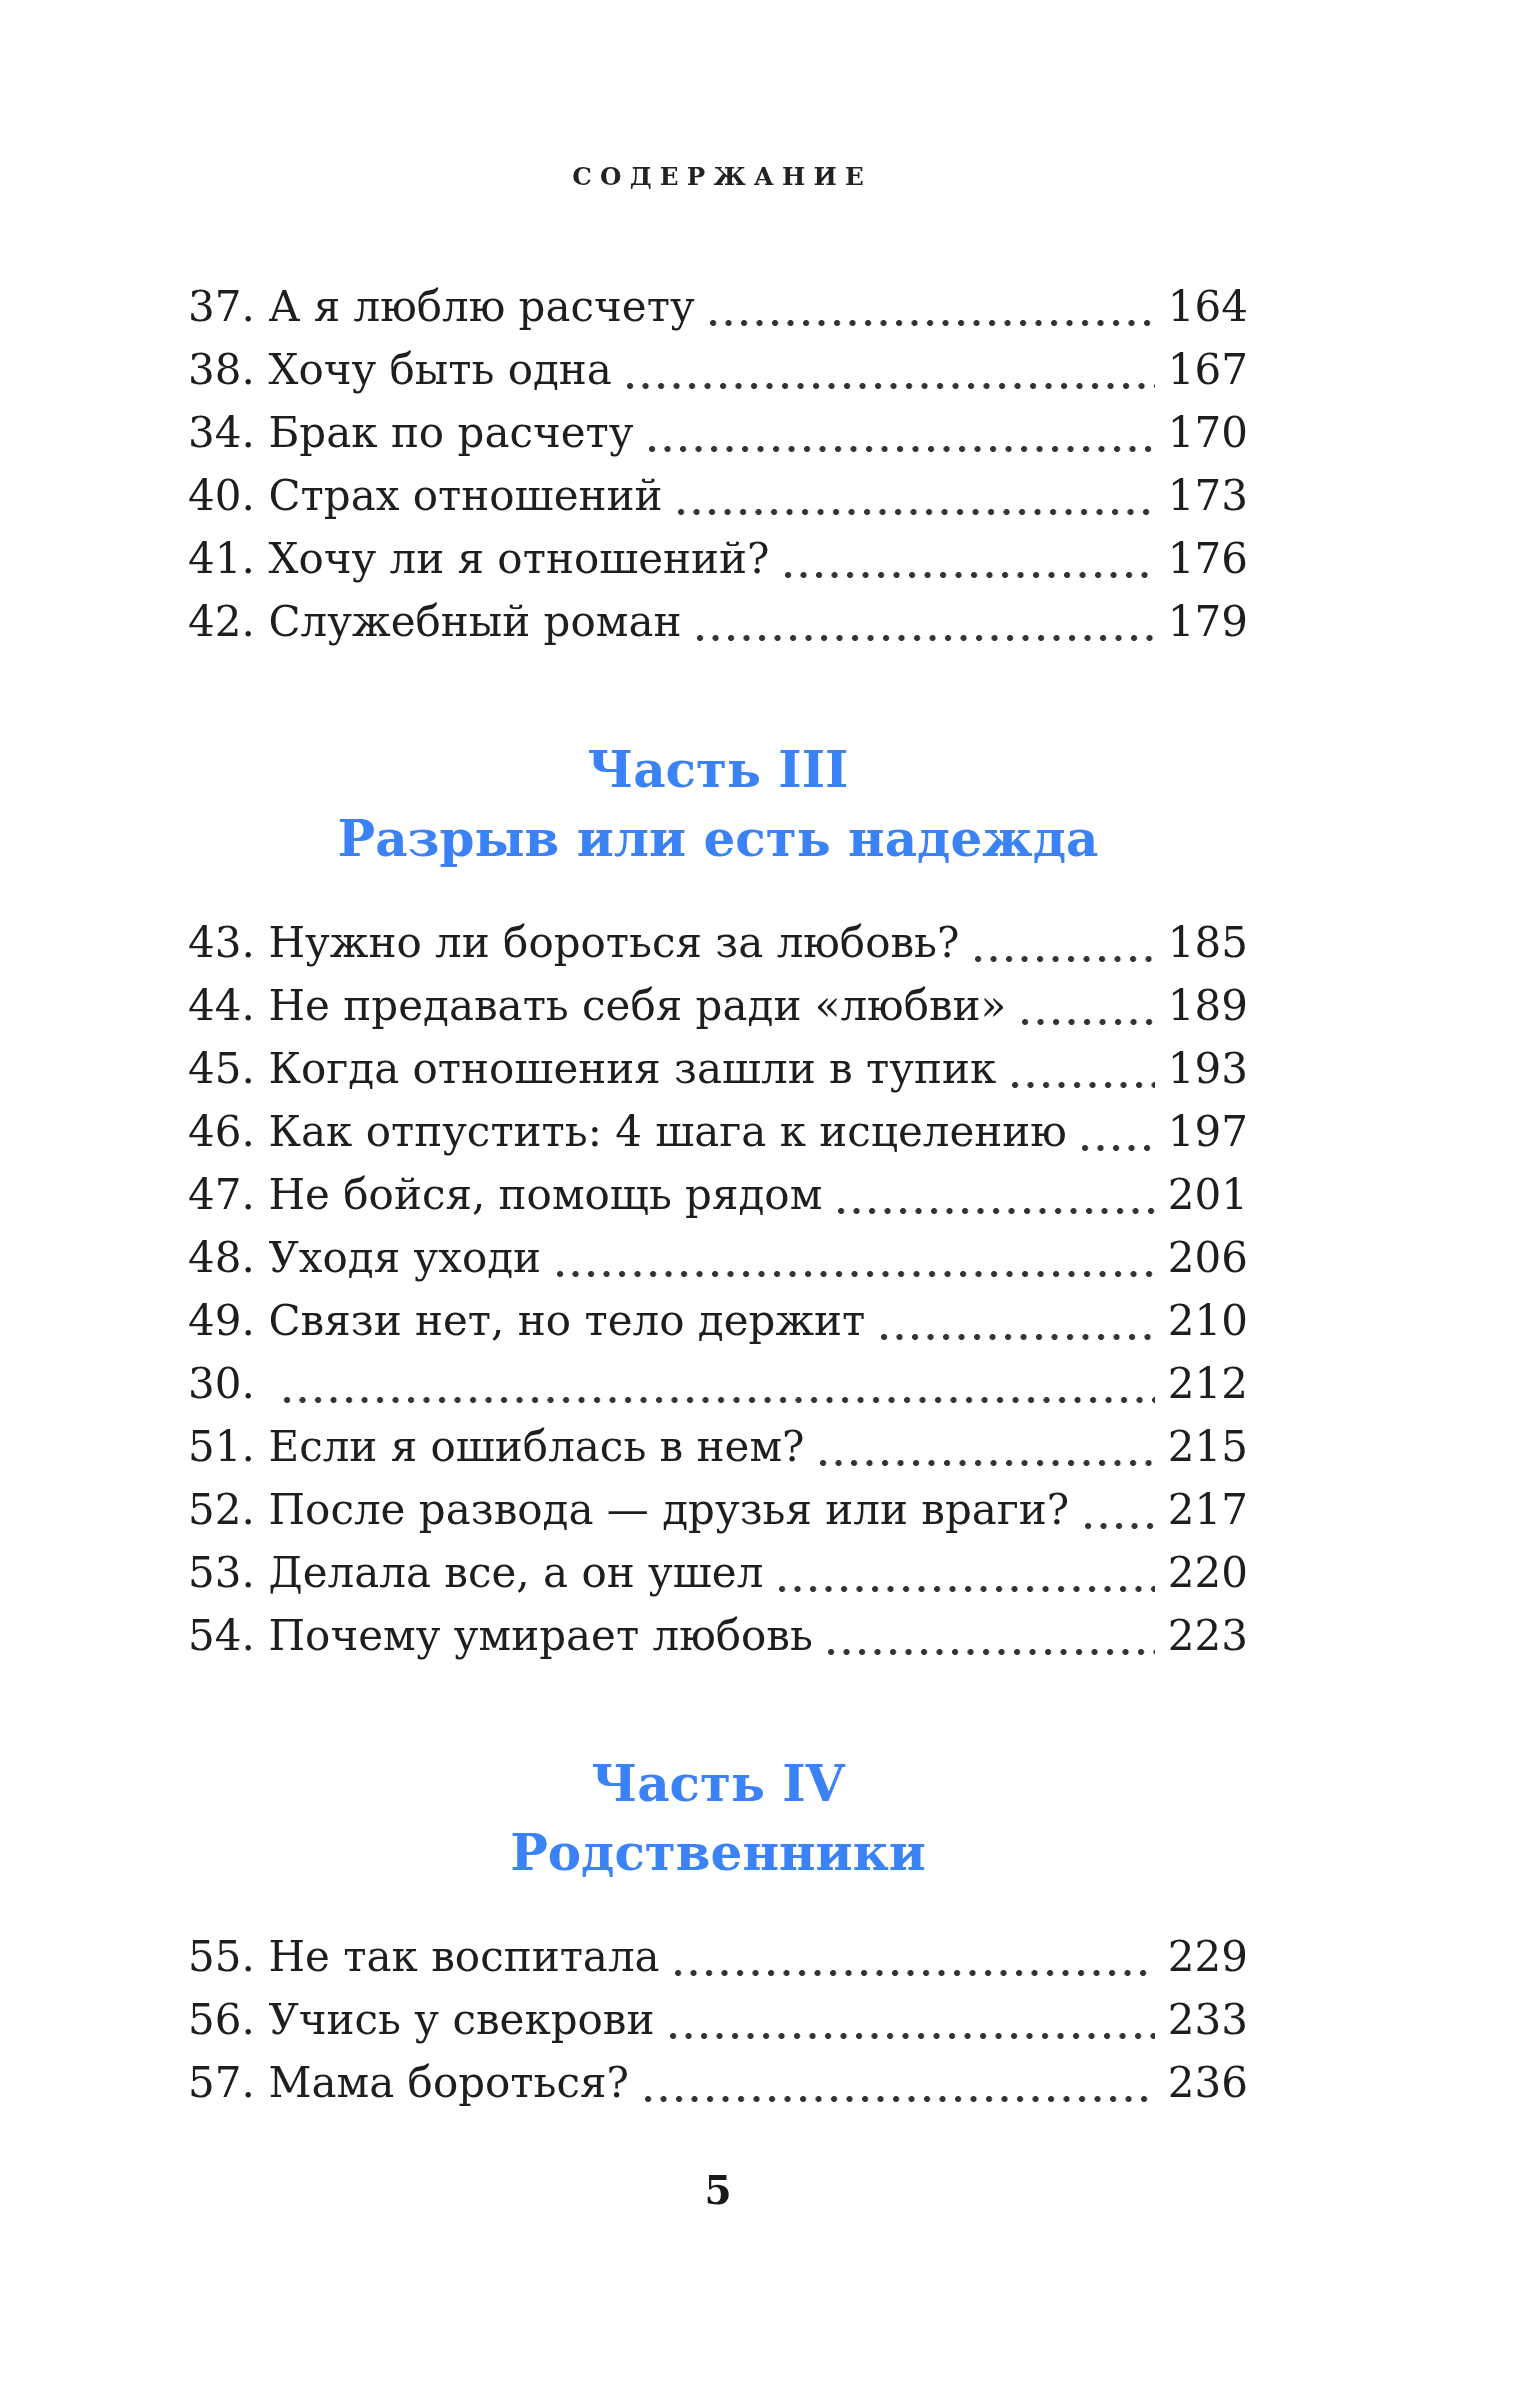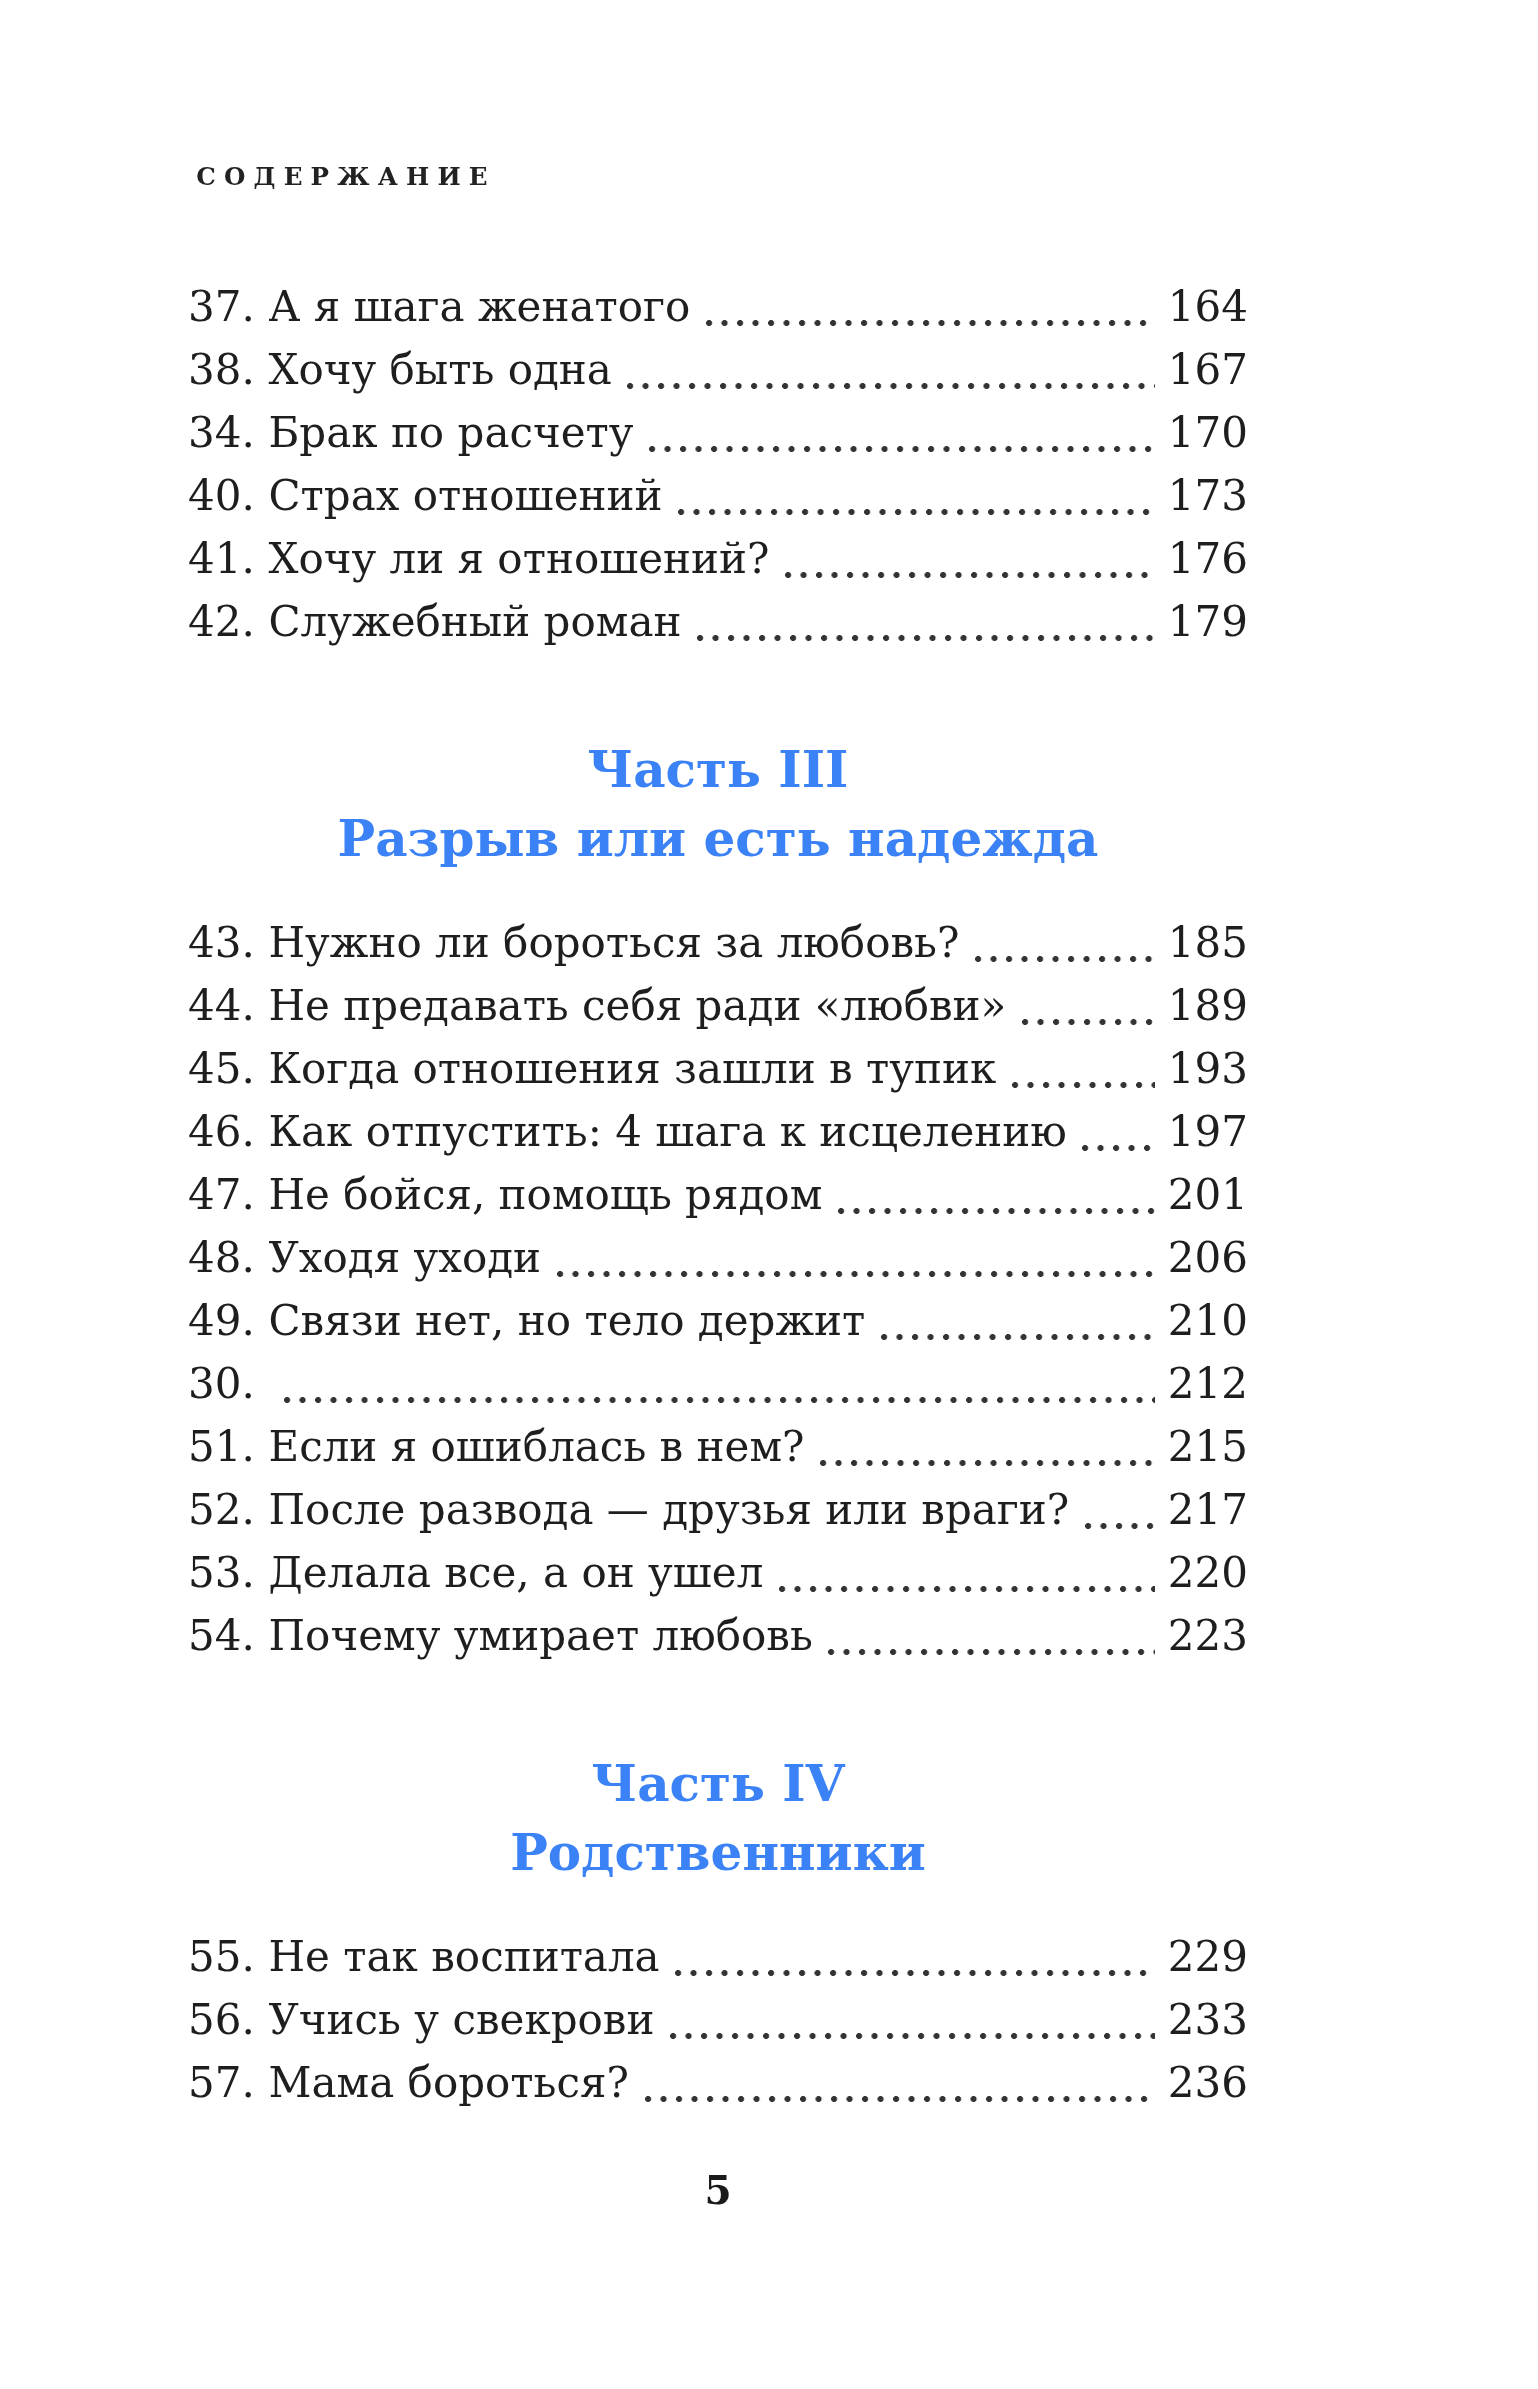--- a/index.html
+++ b/index.html
@@ -12,21 +12,21 @@
     color: #1d1d1d;
     font-family: "DejaVu Serif", "Liberation Serif", serif;
     overflow: hidden;
   }
   .content {
     margin-left: 188px;
     width: 1060px;
     padding-top: 162px;
   }
   .toc-header {
-    text-align: left;
+    text-align: center;
     font-size: 24.6px;
     font-weight: 700;
     letter-spacing: 8.2px;
     text-indent: 8.2px;
     color: #222222;
     margin-bottom: 84px;
   }
   .entry {
     display: flex;
     align-items: center;
@@ -71,21 +71,21 @@
 
 <div class="page">
   <div class="content">
     <div class="toc-header">СОДЕРЖАНИЕ</div>
 
     <div>
         <section class="toc-section">
           <div class="entries">
             <div class="entry">
               <span class="num">37.</span>
-              <span class="title">А я шага женатого</span>
+              <span class="title">А я люблю расчету</span>
               <span class="dots"></span>
               <span class="pg">164</span>
             </div>
             <div class="entry">
               <span class="num">38.</span>
               <span class="title">Хочу быть одна</span>
               <span class="dots"></span>
               <span class="pg">167</span>
             </div>
             <div class="entry">

